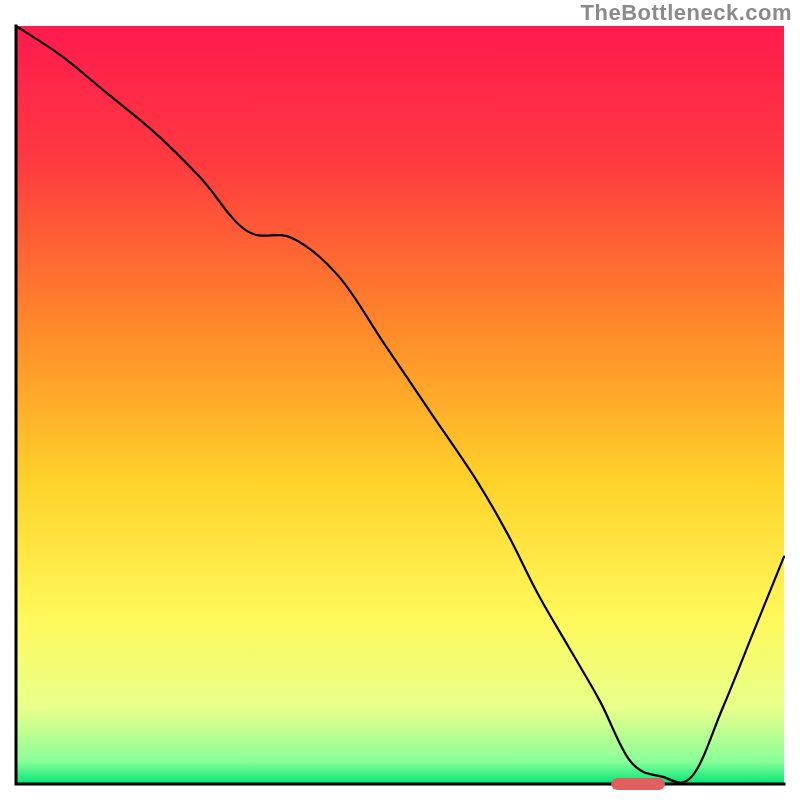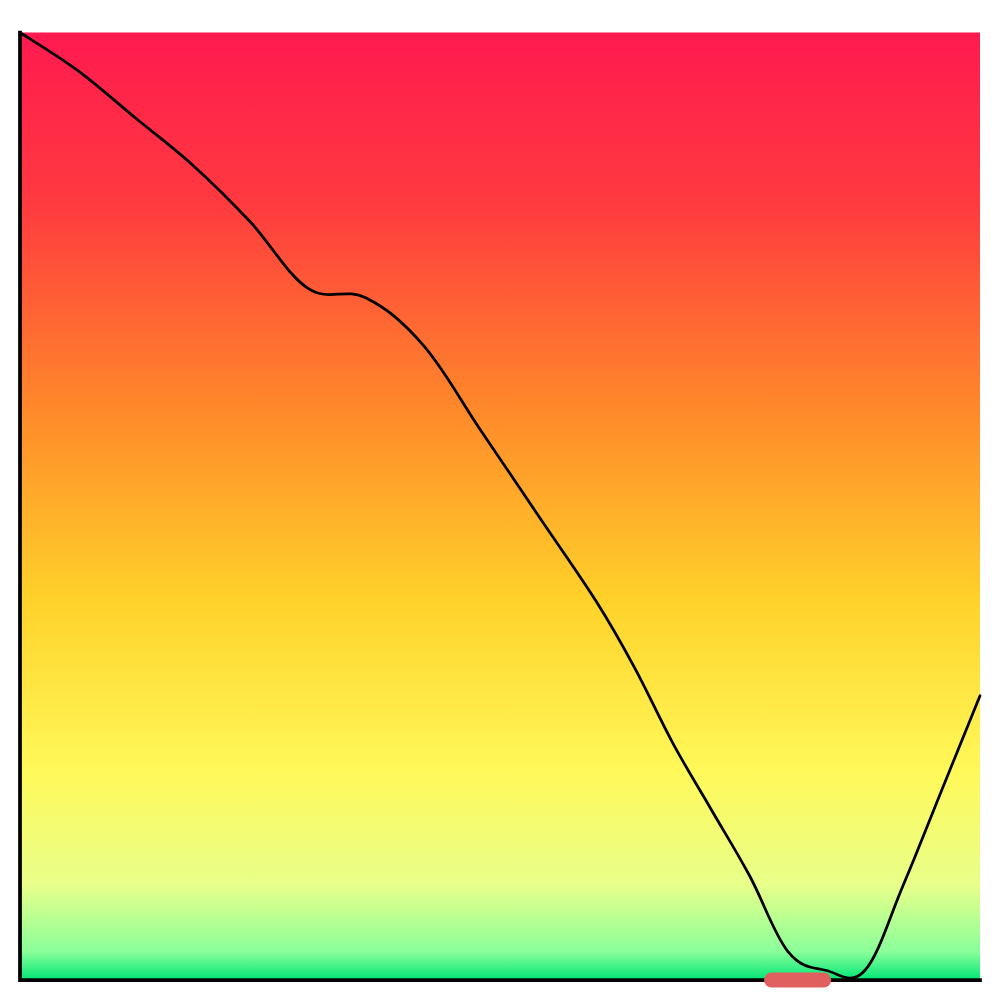--- a/index.html
+++ b/index.html
@@ -30,20 +30,21 @@
   svg.plot {
     position: absolute;
     left: 0;
     top: 0;
   }
 </style>
 </head>
 <body>
 
 <div class="chart-wrap">
+  <div class="watermark">TheBottleneck.com</div>
 
   <svg class="plot" width="800" height="800" viewBox="0 0 800 800">
     <defs>
       <linearGradient id="bg-grad" x1="0" y1="0" x2="0" y2="1">
           <stop offset="0.00%" stop-color="#ff1a4f"></stop>
           <stop offset="18.00%" stop-color="#ff3a3f"></stop>
           <stop offset="40.00%" stop-color="#ff8a2a"></stop>
           <stop offset="60.00%" stop-color="#ffd22a"></stop>
           <stop offset="78.00%" stop-color="#fff95a"></stop>
           <stop offset="90.00%" stop-color="#e8ff8a"></stop>

